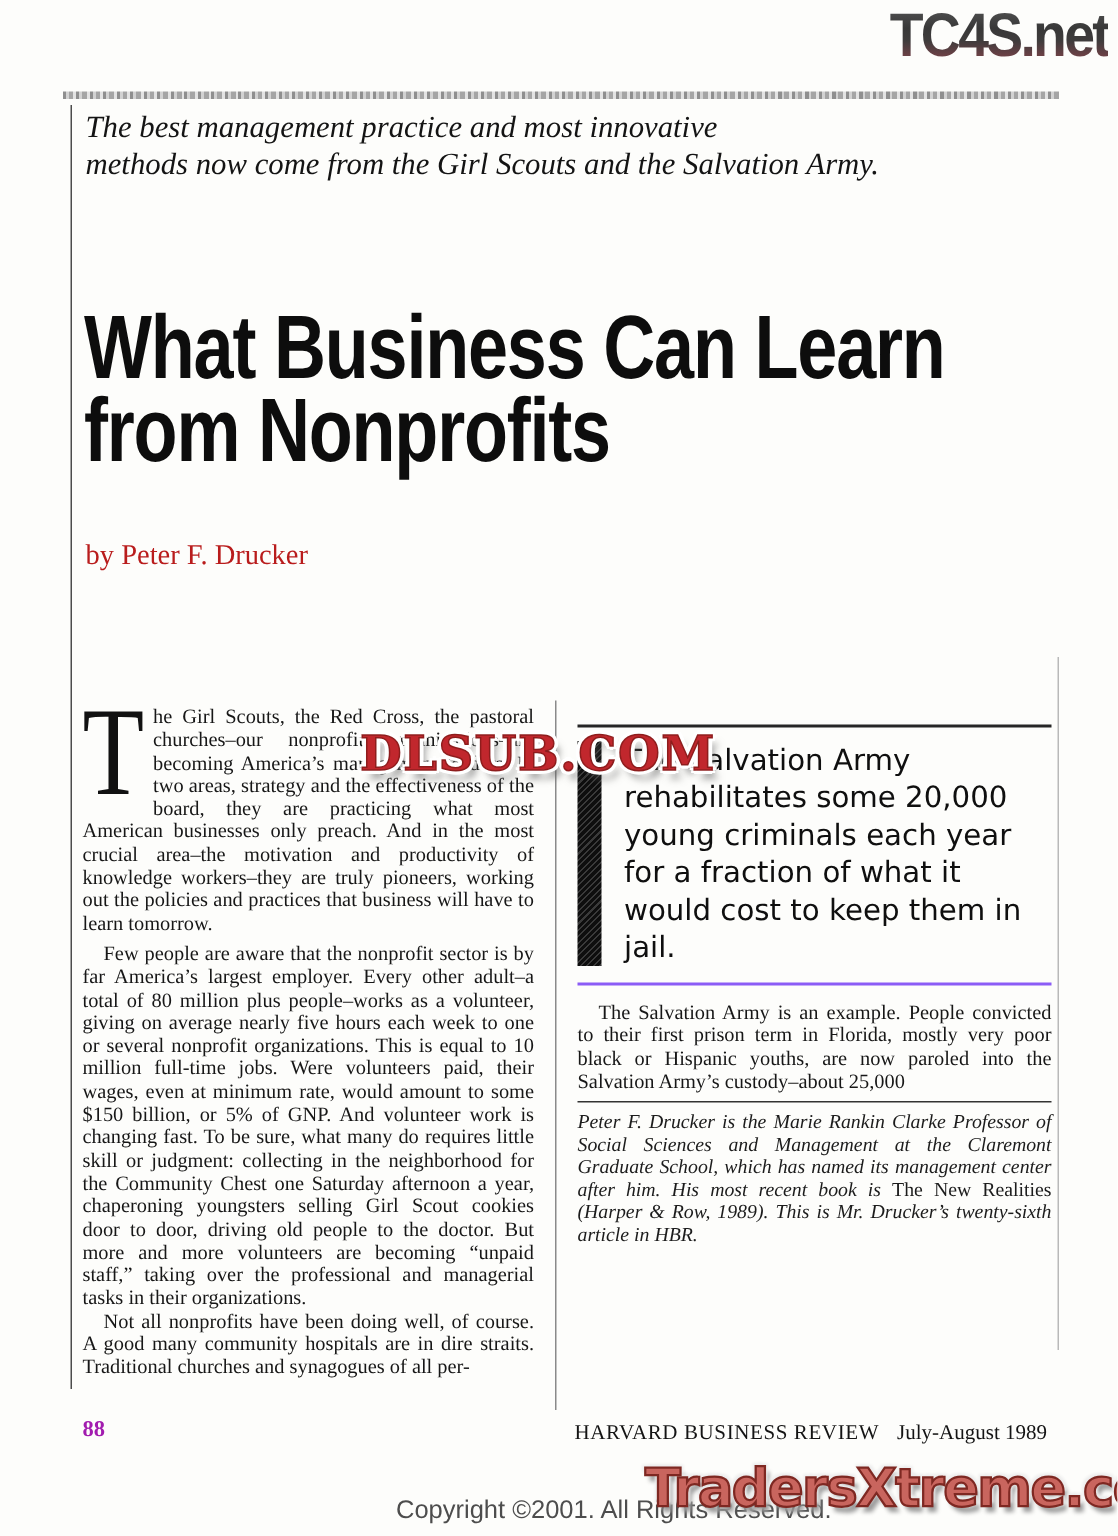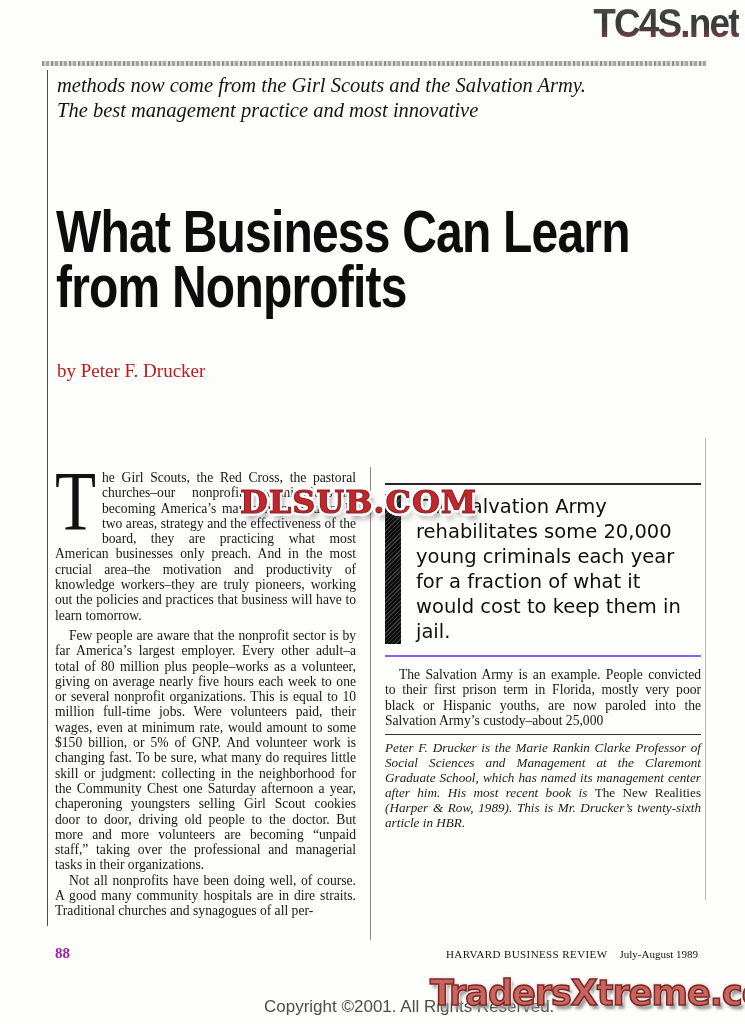--- a/index.html
+++ b/index.html
@@ -45,21 +45,21 @@
   }
   .quote-bar{flex:none;width:16px;margin-right:15px;
     background:repeating-linear-gradient(135deg,#0e0e0e 0 2px,#3a3a3a 2px 3px);}
   .quote-text{font-family:"DejaVu Sans",sans-serif;font-size:19.5px;line-height:25px;color:#0f0f0f;text-align:left;}
   
   .bio{border-top:1.5px solid #333;margin-top:6px;padding-top:5px;
     font-style:italic;font-size:13.2px;line-height:15px;text-align:justify;color:#1c1c1c;}
   .bio .book{font-style:normal;}
   
   .page-num{position:absolute;left:55px;top:945px;font-weight:bold;font-size:15px;color:#a21caf;}
-  .footer-right{position:absolute;right:47px;top:948px;font-size:11px;color:#141414;white-space:nowrap;}
+  .footer-right{position:absolute;right:47px;top:948px;font-size:14px;color:#141414;white-space:nowrap;}
   .footer-right .journal{letter-spacing:0.4px;}
   .footer-right .issue{margin-left:12px;}
   
   .copyright{position:absolute;left:264px;top:997px;font-family:"Liberation Sans",sans-serif;
     font-size:17px;color:#4d4d4d;white-space:nowrap;}
   .wm-mid{
     position:absolute;left:240px;top:483px;
     font-family:"DejaVu Serif",serif;font-weight:bold;font-size:32px;letter-spacing:1px;
     color:#c1272d;-webkit-text-stroke:1px #8e1d1d;white-space:nowrap;
     text-shadow:
@@ -78,22 +78,22 @@
 <body>
 
 <div class="page">
 
   <div class="rule-top"></div>
   <div class="rule-left"></div>
   <div class="rule-right"></div>
   <div class="col-divider"></div>
 
   <div class="deck">
+    <div>The best management practice and most innovative</div>
     <div>methods now come from the Girl Scouts and the Salvation Army.</div>
-    <div>The best management practice and most innovative</div>
   </div>
 
   <div class="title">
     <div>What Business Can Learn</div>
     <div>from Nonprofits</div>
   </div>
 
   <div class="byline">by Peter F. Drucker</div>
 
   <div class="col col-left">

